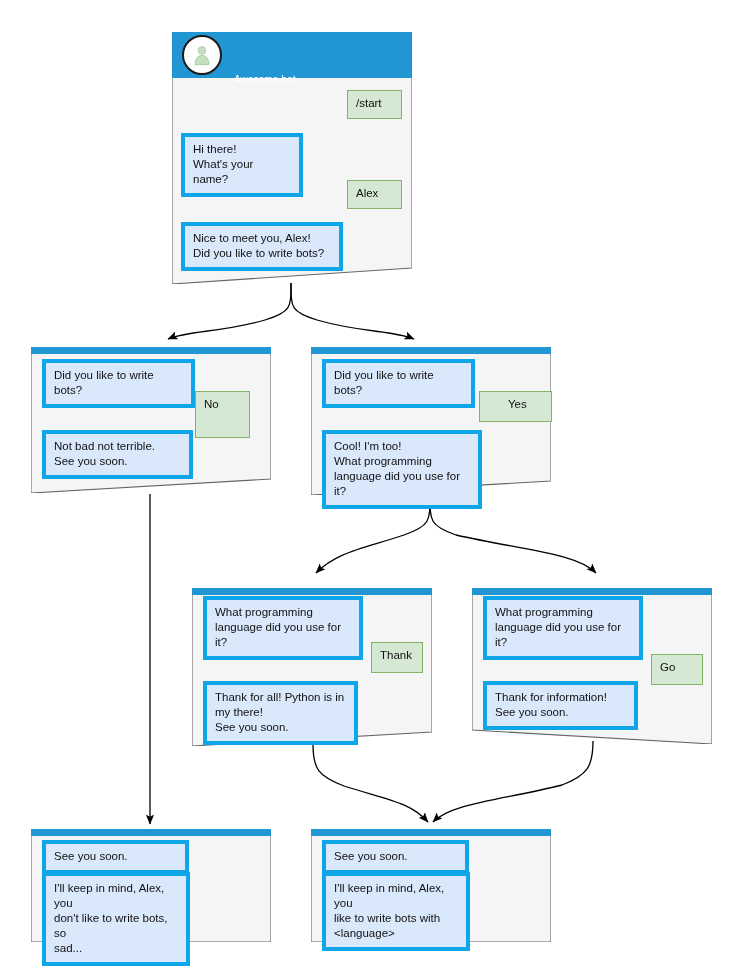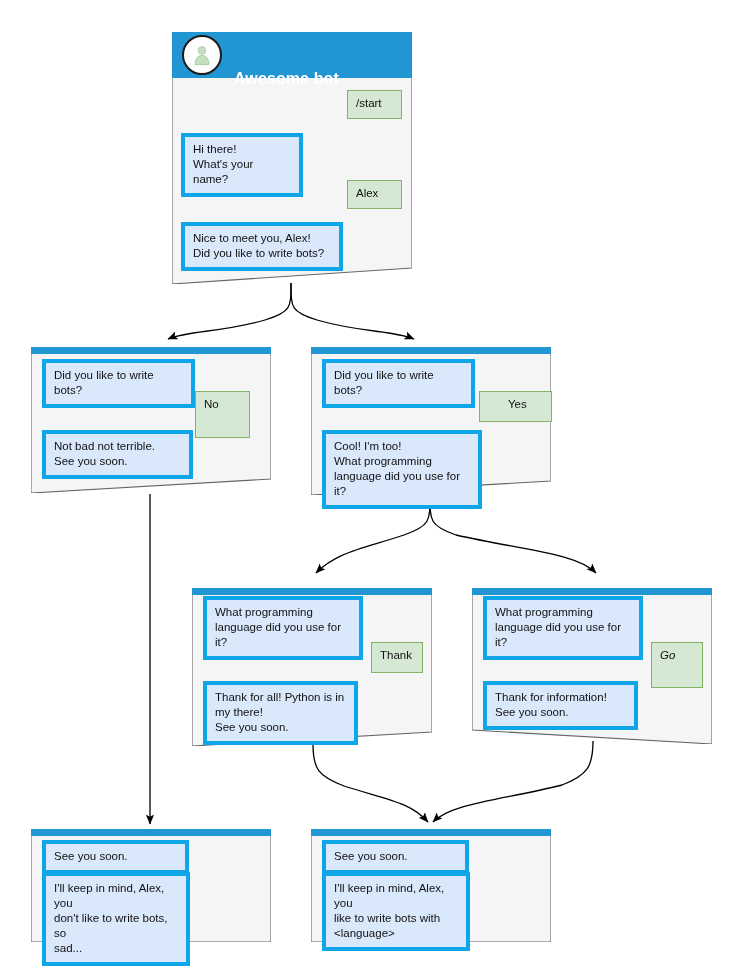--- a/index.html
+++ b/index.html
@@ -63,22 +63,22 @@
     border: 2px solid #1b1b1b;
     display: flex;
     align-items: center;
     justify-content: center;
     flex: 0 0 auto;
     overflow: hidden;
   }
   .root-title-text {
     margin-left: 12px;
     color: #ffffff;
-    font-size: 16px;
-    font-weight: bold;
+    font-size: 10px;
+    font-weight: normal;
     letter-spacing: 0.1px;
     white-space: nowrap;
     margin-top: 48px;
   }
   
   .msg {
     position: absolute;
     box-sizing: border-box;
     border-radius: 0;
     font-size: 11.5px;
@@ -193,21 +193,21 @@
   </div>
 
   <div class="node" style="left:472px; top:588px; width:240px; height:156px;">
     <svg class="node-skew" viewBox="0 0 240 156" preserveAspectRatio="none">
       <polygon points="0,0 240,0 240,156 0,142" fill="#f5f5f5" stroke="#666666" stroke-width="1.1"></polygon>
     </svg>
     <div class="node-titlebar" style="height:7px;"></div>
 
     <div class="msg bot" style="left:11px; top:8px; width:160px;">What programming
 language did you use for it?</div>
-    <div class="msg user" style="left:179px; top:54px; width:52px; height:46px;font-style:italic;">Go</div>
+    <div class="msg user" style="left:179px; top:66px; width:52px; height:31px;">Go</div>
     <div class="msg bot" style="left:11px; top:93px; width:155px;">Thank for information!
 See you soon.</div>
   </div>
 
   <div class="node" style="left:31px; top:829px; width:240px; height:113px;">
     <svg class="node-skew" viewBox="0 0 240 113" preserveAspectRatio="none">
       <polygon points="0,0 240,0 240,113 0,113" fill="#f5f5f5" stroke="#666666" stroke-width="1.1"></polygon>
     </svg>
     <div class="node-titlebar" style="height:7px;"></div>
 

